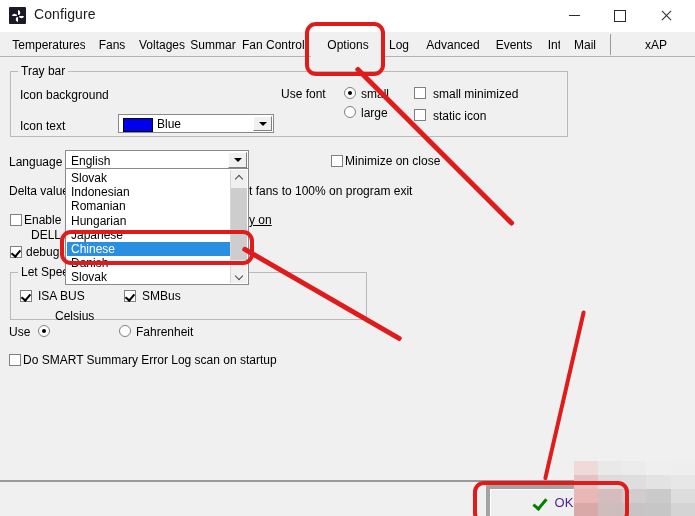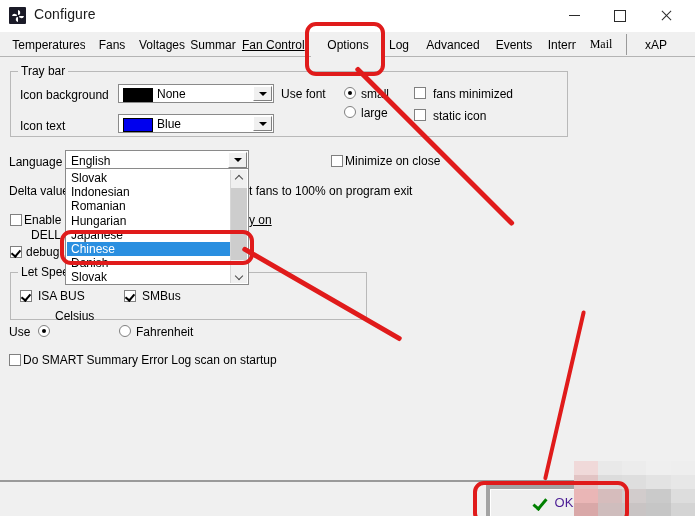--- a/index.html
+++ b/index.html
@@ -220,80 +220,73 @@
       </div>
     <div class="tab" style="left:85px;width:42px;">
         <span>Fans</span>
       </div>
     <div class="tab" style="left:128px;width:56px;">
         <span>Voltages</span>
       </div>
     <div class="tab" style="left:185px;width:50px;">
         <span>Summary</span>
       </div>
-    <div class="tab" style="left:236px;width:74px;overflow:hidden;justify-content:flex-start;text-decoration:underline;">
+    <div class="tab" style="left:236px;width:74px;overflow:hidden;justify-content:flex-start;">
         <span>Fan Control</span>
       </div>
     <div class="tab sel" style="left:311px;width:62px;">
         <span>Options</span>
       </div>
     <div class="tab" style="left:374px;width:38px;">
         <span>Log</span>
       </div>
     <div class="tab" style="left:413px;width:68px;">
         <span>Advanced</span>
       </div>
     <div class="tab" style="left:482px;width:52px;">
         <span>Events</span>
       </div>
     <div class="tab" style="left:535px;width:54px;">
         <span>Internet</span>
       </div>
-    <div class="tab" style="left:576px;width:38px;font-family:Liberation Serif, serif;">
+    <div class="tab" style="left:560px;width:38px;">
         <span>Mail</span>
       </div>
     <div class="tab" style="left:629px;width:42px;">
         <span>xAP</span>
       </div>
     <div class="tab" style="left:672px;width:20px;border-right:1px solid #9a9a9a;"></div>
   </div>
   <div class="tabs-underline"></div>
 
   <div class="content">
 
     <div class="groupbox" style="left:10px;top:14px;width:556px;height:64px;">
       <div class="group-title">Tray bar</div>
     </div>
 
     <div class="lbl" style="left:20px;top:31px;">Icon background</div>
-    <div class="combo" style="left:118px;top:27px;width:156px;height:19px;">
-      <div class="swatch" style="background:#000000;"></div>
-      <div class="txt" style="left:38px;">None</div>
-      <div class="arrowbox">
-          <div class="tri-down"></div>
-        </div>
-    </div>
 
     <div class="lbl" style="left:20px;top:62px;">Icon text</div>
     <div class="combo" style="left:118px;top:57px;width:156px;height:19px;">
       <div class="swatch" style="background:#0000ee;"></div>
       <div class="txt" style="left:38px;">Blue</div>
       <div class="arrowbox">
           <div class="tri-down"></div>
         </div>
     </div>
 
     <div class="lbl" style="left:281px;top:30px;">Use font</div>
     <div class="rd on" style="left:344px;top:30px;"></div>
     <div class="lbl" style="left:361px;top:30px;">small</div>
     <div class="rd" style="left:344px;top:49px;"></div>
     <div class="lbl" style="left:361px;top:49px;">large</div>
 
     <div class="cb" style="left:414px;top:30px;"></div>
-    <div class="lbl" style="left:433px;top:30px;">fans minimized</div>
+    <div class="lbl" style="left:433px;top:30px;">small minimized</div>
     <div class="cb" style="left:414px;top:52px;"></div>
     <div class="lbl" style="left:433px;top:52px;">static icon</div>
 
     <div class="lbl" style="left:9px;top:98px;">Language</div>
     <div class="combo" style="left:65px;top:93px;width:184px;height:20px;">
       <div class="txt" style="left:5px;top:3px;">English</div>
       <div class="arrowbox">
           <div class="tri-down"></div>
         </div>
     </div>

